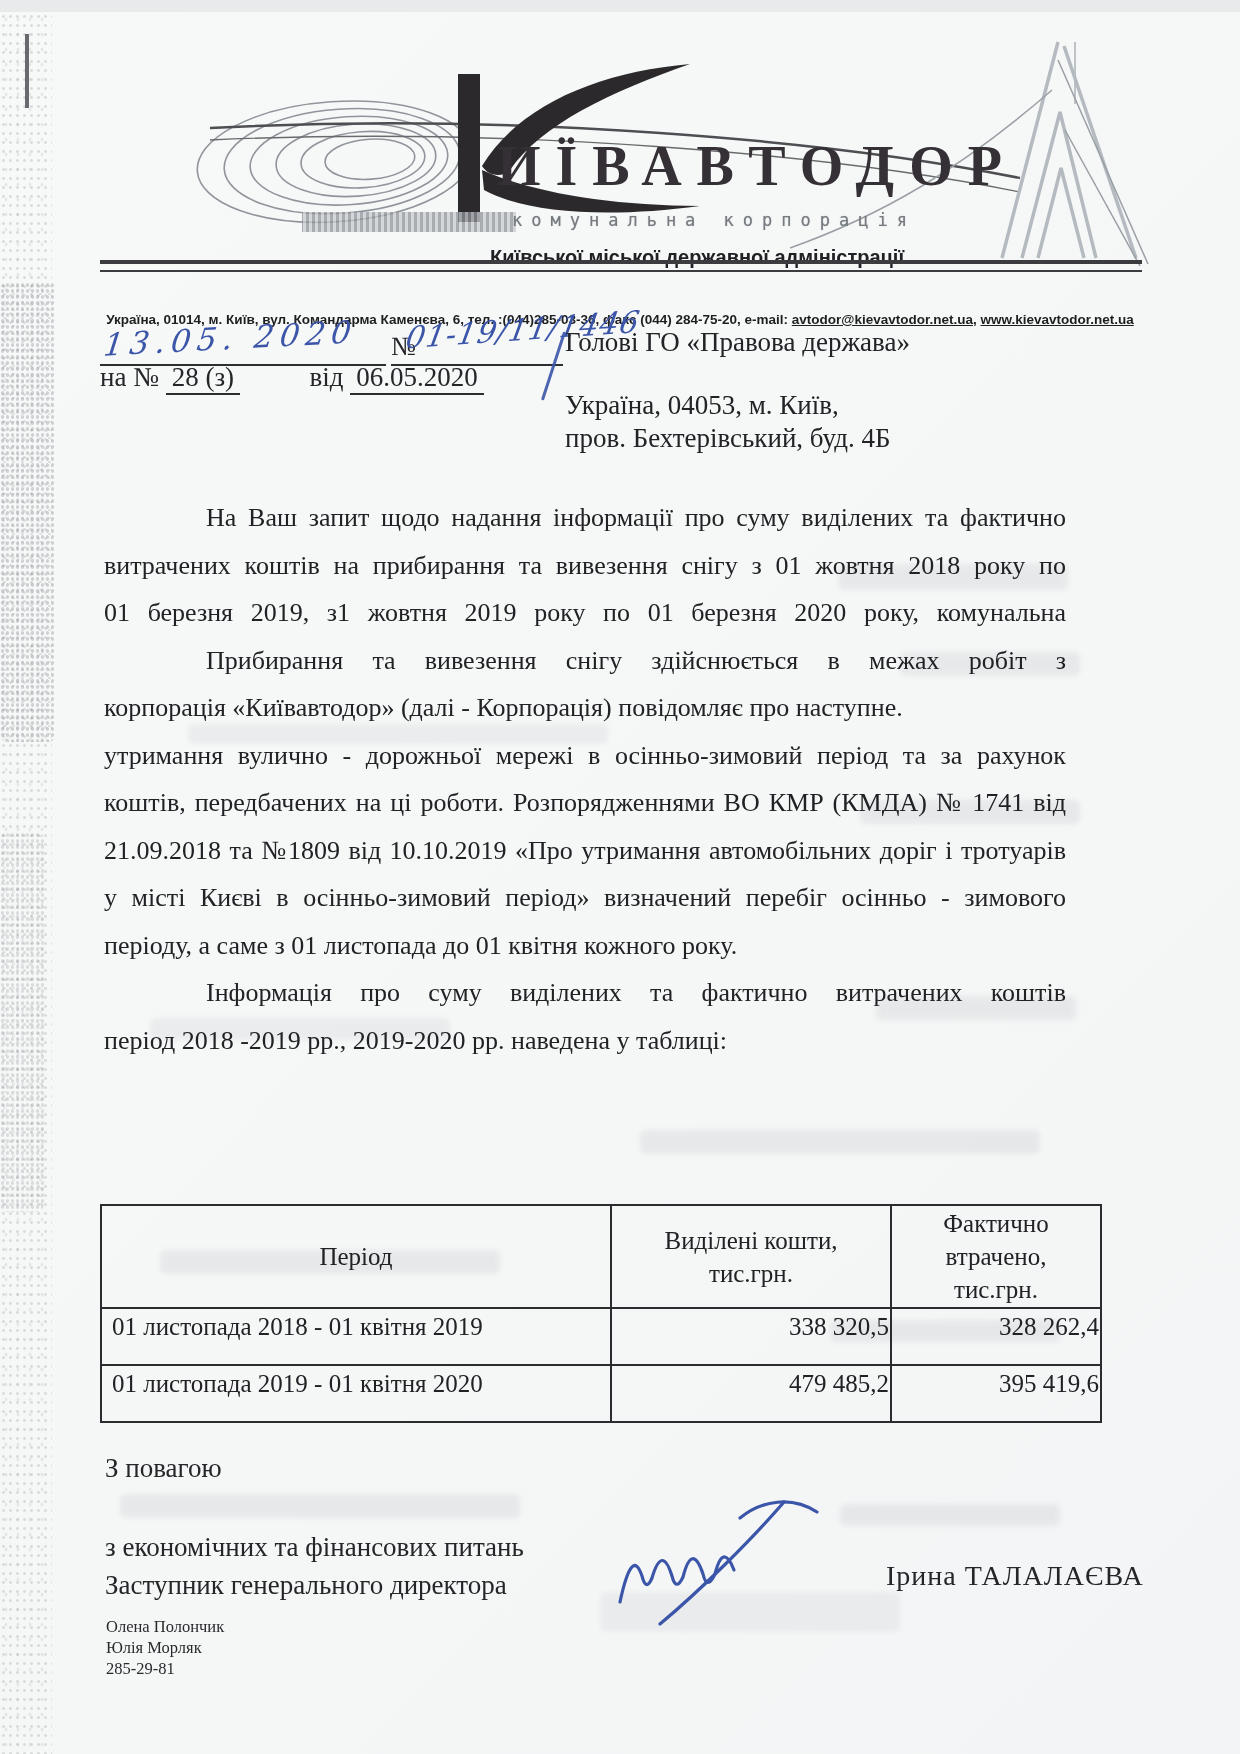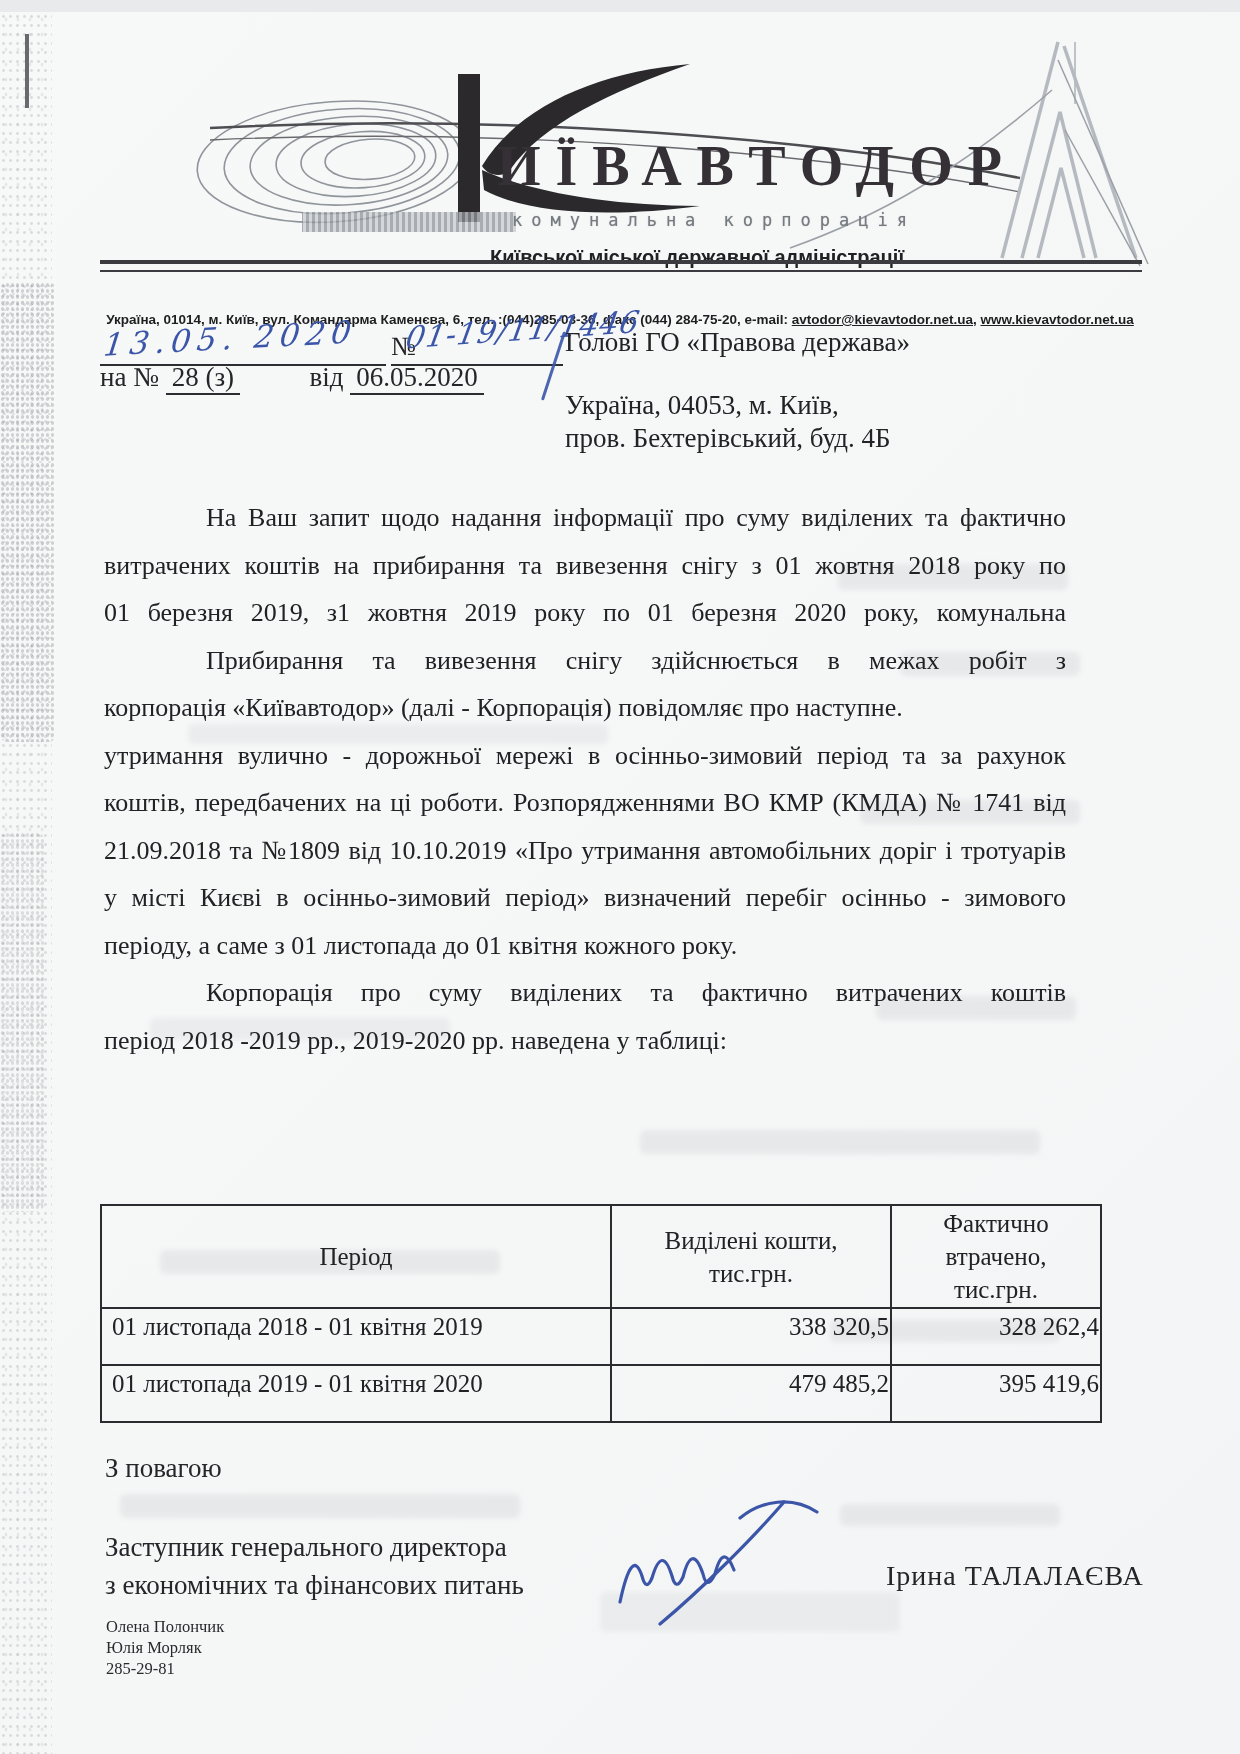--- a/index.html
+++ b/index.html
@@ -185,21 +185,21 @@
     <div class="bline first">На Ваш запит щодо надання інформації про суму виділених та фактично</div>
     <div class="bline">витрачених коштів на прибирання та вивезення снігу з 01 жовтня 2018 року по</div>
     <div class="bline">01 березня 2019, з1 жовтня 2019 року по 01 березня 2020 року, комунальна</div>
     <div class="bline first">Прибирання та вивезення снігу здійснюється в межах робіт з</div>
     <div class="bline last">корпорація «Київавтодор» (далі - Корпорація) повідомляє про наступне.</div>
     <div class="bline">утримання вулично - дорожньої мережі в осінньо-зимовий період та за рахунок</div>
     <div class="bline">коштів, передбачених на ці роботи. Розпорядженнями ВО КМР (КМДА) № 1741 від</div>
     <div class="bline">21.09.2018 та №1809 від 10.10.2019 «Про утримання автомобільних доріг і тротуарів</div>
     <div class="bline">у місті Києві в осінньо-зимовий період» визначений перебіг осінньо - зимового</div>
     <div class="bline last">періоду, а саме з 01 листопада до 01 квітня кожного року.</div>
-    <div class="bline first">Корпорація про суму виділених та фактично витрачених коштів</div>
+    <div class="bline first">Інформація про суму виділених та фактично витрачених коштів</div>
     <div class="bline last">період 2018 -2019 рр., 2019-2020 рр. наведена у таблиці:</div>
   </div>
 
   <table class="info-table">
     <colgroup>
       <col class="col-period">
         <col class="col-alloc">
         <col class="col-spent">
     </colgroup>
     <thead>
@@ -227,22 +227,22 @@
       <tr>
         <td class="cell-period">01 листопада 2019 - 01 квітня 2020</td>
         <td class="cell-num">479 485,2</td>
         <td class="cell-num">395 419,6</td>
       </tr>
     </tbody>
   </table>
 
   <div class="regards">З повагою</div>
   <div class="sign-title">
+    <div>з економічних та фінансових питань</div>
     <div>Заступник генерального директора</div>
-    <div>з економічних та фінансових питань</div>
   </div>
   <svg class="sig-svg" viewBox="0 0 220 145">
     <g stroke="#3b55a8" stroke-width="3.2" fill="none" stroke-linecap="round" stroke-linejoin="round">
       <path d="M8,118 Q20,62 30,92 Q34,108 40,94 Q50,60 60,92 Q64,108 71,93 Q80,58 91,90 Q95,107 103,90 Q111,58 122,86"></path>
       <path d="M48,140 C90,105 140,55 172,18"></path>
       <path d="M128,34 C150,16 180,12 205,28"></path>
     </g>
   </svg>
   <div class="signer">Ірина ТАЛАЛАЄВА</div>
 

